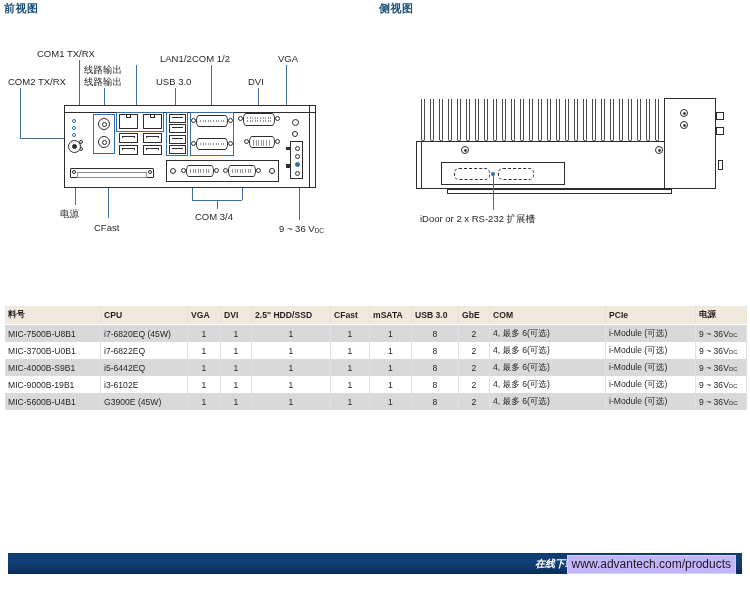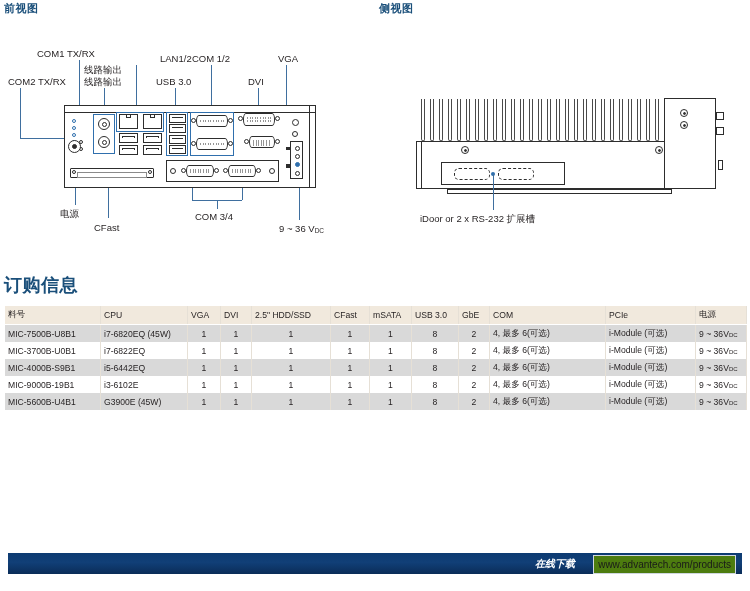--- a/index.html
+++ b/index.html
@@ -144,21 +144,21 @@
   #order-table th, #order-table td {
     padding: 2px 3px;
     border-left: 1px solid #ffffff;
     border-right: 1px solid #e6e0d6;
     white-space: nowrap;
     overflow: hidden;
     font-weight: normal;
   }
   #order-table thead th {
     background: #f1e9dd;
-    font-weight: normal;
+    font-weight: bold;
     text-align: left;
     color: #231f20;
     border-bottom: 1px solid #ffffff;
     height: 14px;
     margin-top: 48px;
   }
   #order-table tbody td { height: 13px; color: #231f20; }
   #order-table tbody tr:nth-child(odd)  td { background: #d9d9d9; }
   #order-table tbody tr:nth-child(even) td { background: #ffffff; }
   .c-num { text-align: center; }
@@ -182,36 +182,35 @@
     color: #ffffff;
     white-space: nowrap;
     font-style: italic;
   }
   #footer-url-box {
     position: absolute;
     right: 14px;
     top: 555px;
     height: 15px;
     padding: 1px 4px;
-    background: #4d7c0f;
+    background: #c4b5fd;
     border: 1px solid #cfd6e0;
-    font-size: 10px;
+    font-size: 12px;
     color: #1a1a1a;
     line-height: 15px;
     white-space: nowrap;
   }
 </style>
 </head>
 <body>
 
 <div class="page">
 
   <div class="sect-title" id="title-front">前视图</div>
   <div class="sect-title" id="title-side">侧视图</div>
-  <div class="sect-title" id="title-order">订购信息</div>
 
   <div>
 
     <div class="dlabel" style="left:37px; top:48px;">COM1 TX/RX</div>
     <div class="dlabel" style="left:8px; top:76px;">COM2 TX/RX</div>
     <div class="dlabel cn" style="left:84px; top:64px;">线路输出</div>
     <div class="dlabel cn" style="left:84px; top:76px;">线路输出</div>
     <div class="dlabel" style="left:124px; top:53px;padding-left:36px;">LAN1/2</div>
     <div class="dlabel" style="left:156px; top:76px;">USB 3.0</div>
     <div class="dlabel" style="left:192px; top:53px;">COM 1/2</div>

